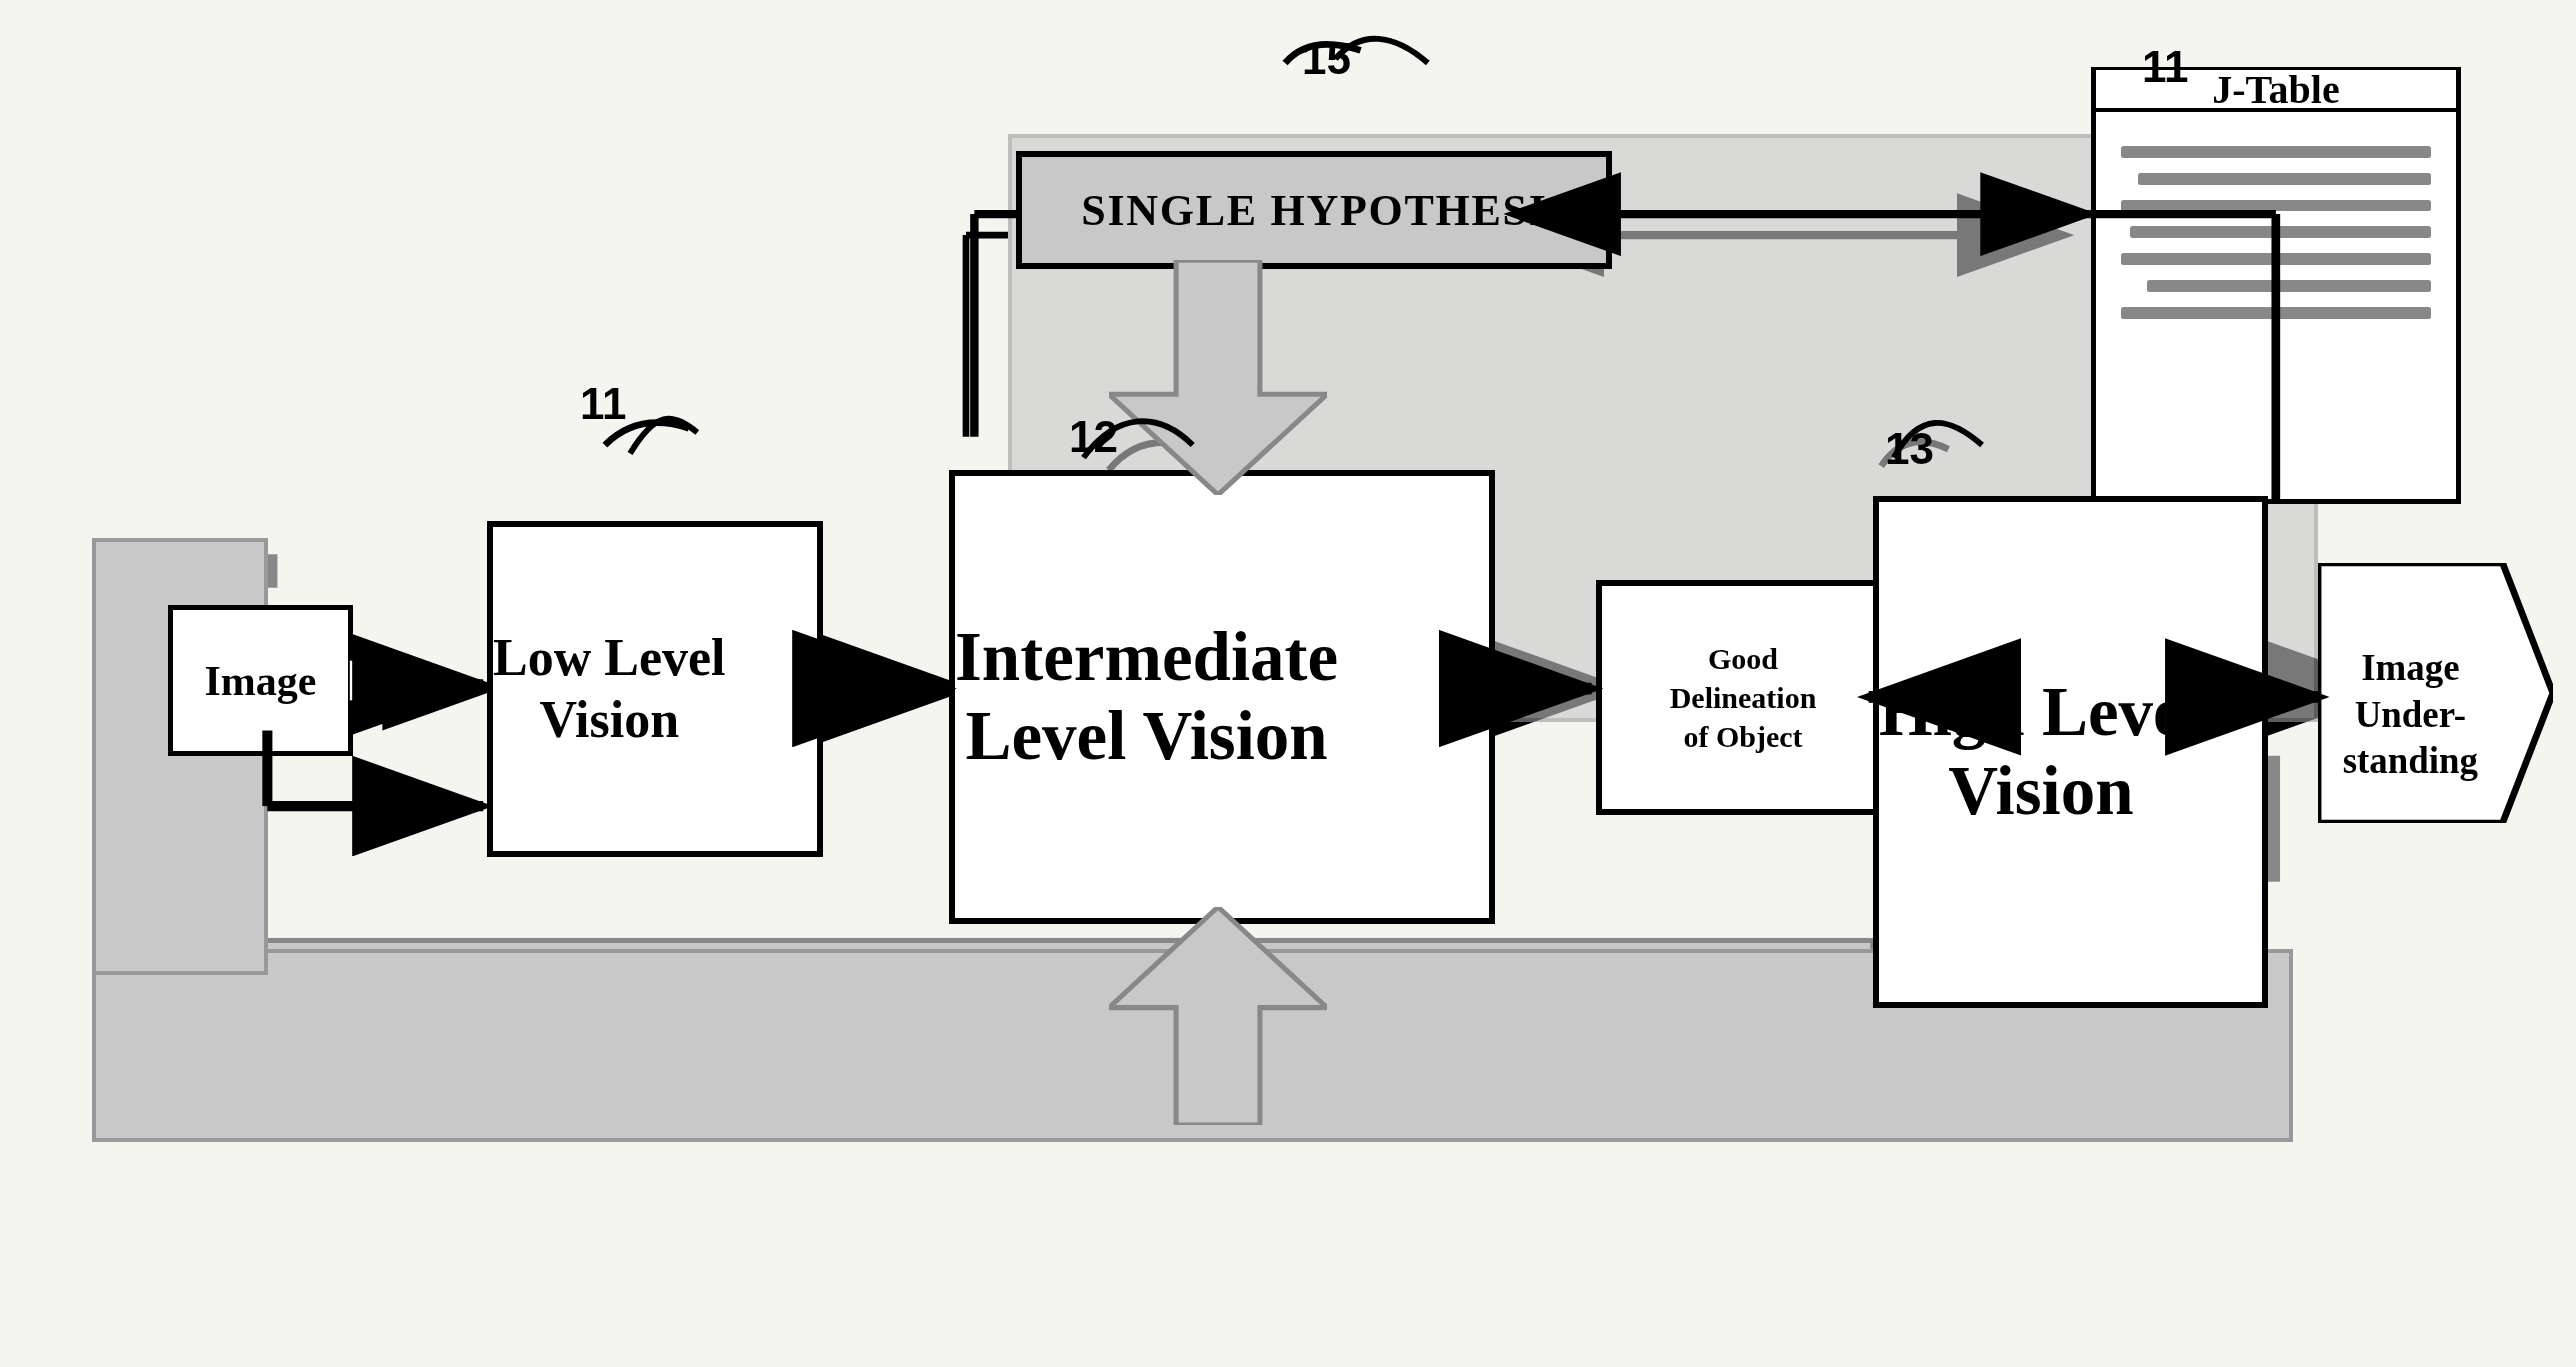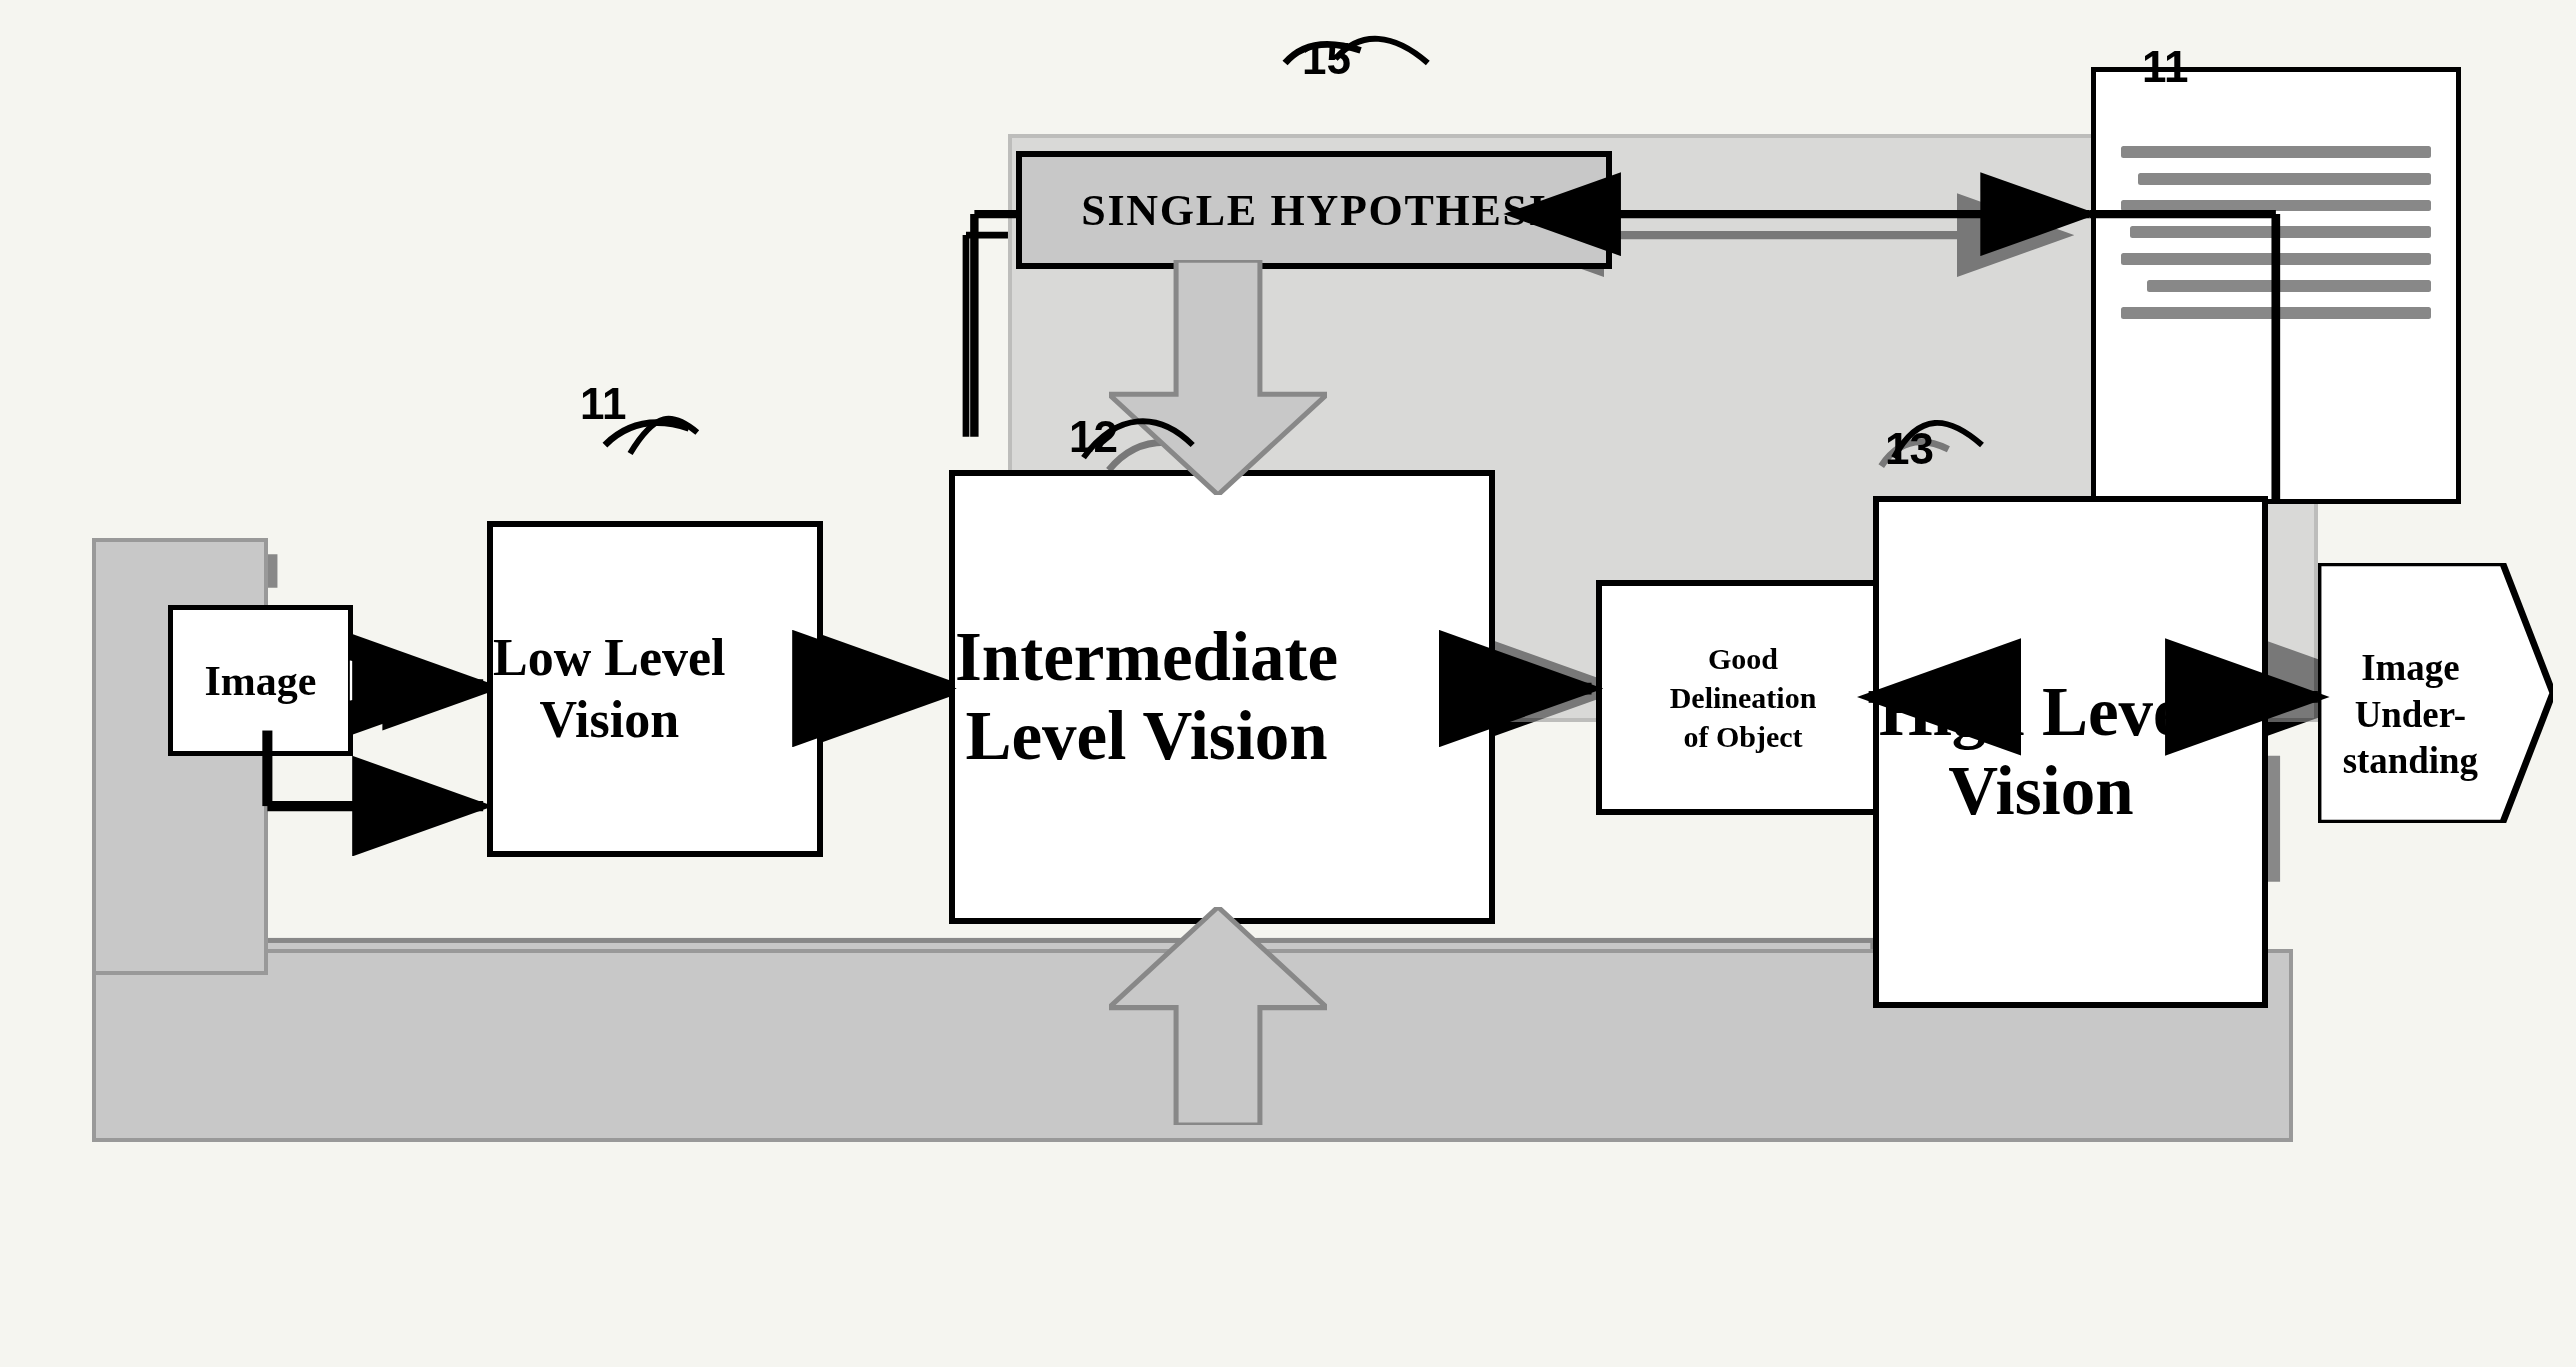--- a/index.html
+++ b/index.html
@@ -166,20 +166,23 @@
   <div style="position:absolute; left:92px; top:538px; width:176px; height:437px; background:#c8c8c8; border:4.2px solid #999;"></div>
 
   <div style="position:absolute; left:1008px; top:134px; width:1310px; height:588px; background:#c8c8c8; border:4.2px solid #999; opacity:0.6;"></div>
 
   <div class="hypothesis-box" style="left:1016px; top:151px; width:596px; height:118px;padding-left:27px;">
     <span style="font-size:44px; font-weight:bold; letter-spacing:1.7px;">SINGLE HYPOTHESIS</span>
   </div>
 
   <div class="jtable" style="left:2091px; top:67px; width:370px; height:437px;">
 
+    <div style="position:absolute; top:-1.7px; left:0; width:100%; height:42px; background:#fff; border-bottom:4.2px solid #000; display:flex; align-items:center; justify-content:center;">
+      <span style="font-size:40px; font-weight:bold;">J-Table</span>
+    </div>
 
     <div style="position:absolute; top:59px; left:17px; right:17px; bottom:17px;">
       <div style="height:11.8px; background:#888; margin:15px 8.4px; border-radius:2.5px;"></div>
       <div style="height:11.8px; background:#888; margin:15px 8.4px 15px 25px; border-radius:2.5px;"></div>
       <div style="height:11.8px; background:#888; margin:15px 8.4px; border-radius:2.5px;"></div>
       <div style="height:11.8px; background:#888; margin:15px 8.4px 15px 17px; border-radius:2.5px;"></div>
       <div style="height:11.8px; background:#888; margin:15px 8.4px; border-radius:2.5px;"></div>
       <div style="height:11.8px; background:#888; margin:15px 8.4px 15px 34px; border-radius:2.5px;"></div>
       <div style="height:11.8px; background:#888; margin:15px 8.4px; border-radius:2.5px;"></div>
     </div>

